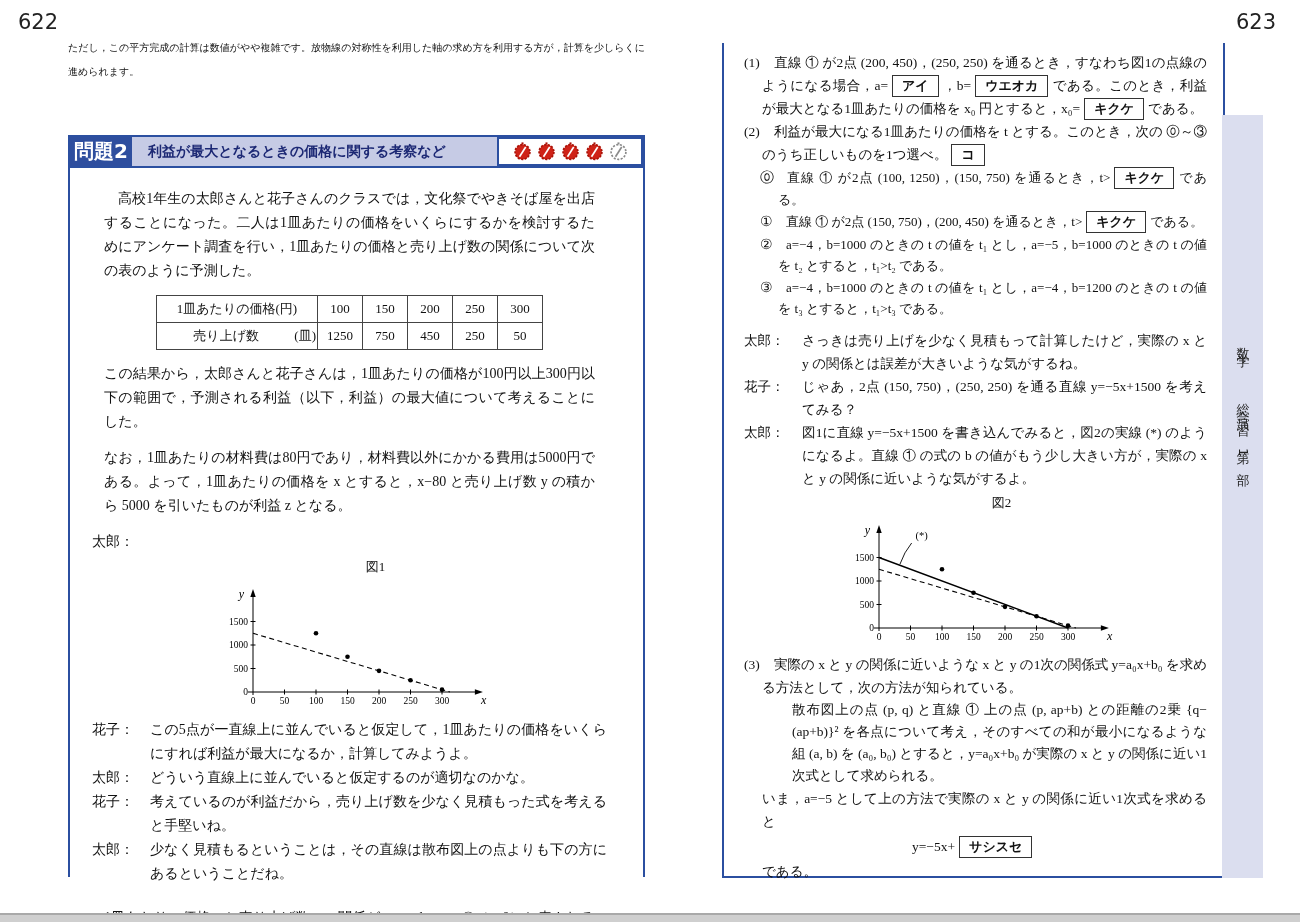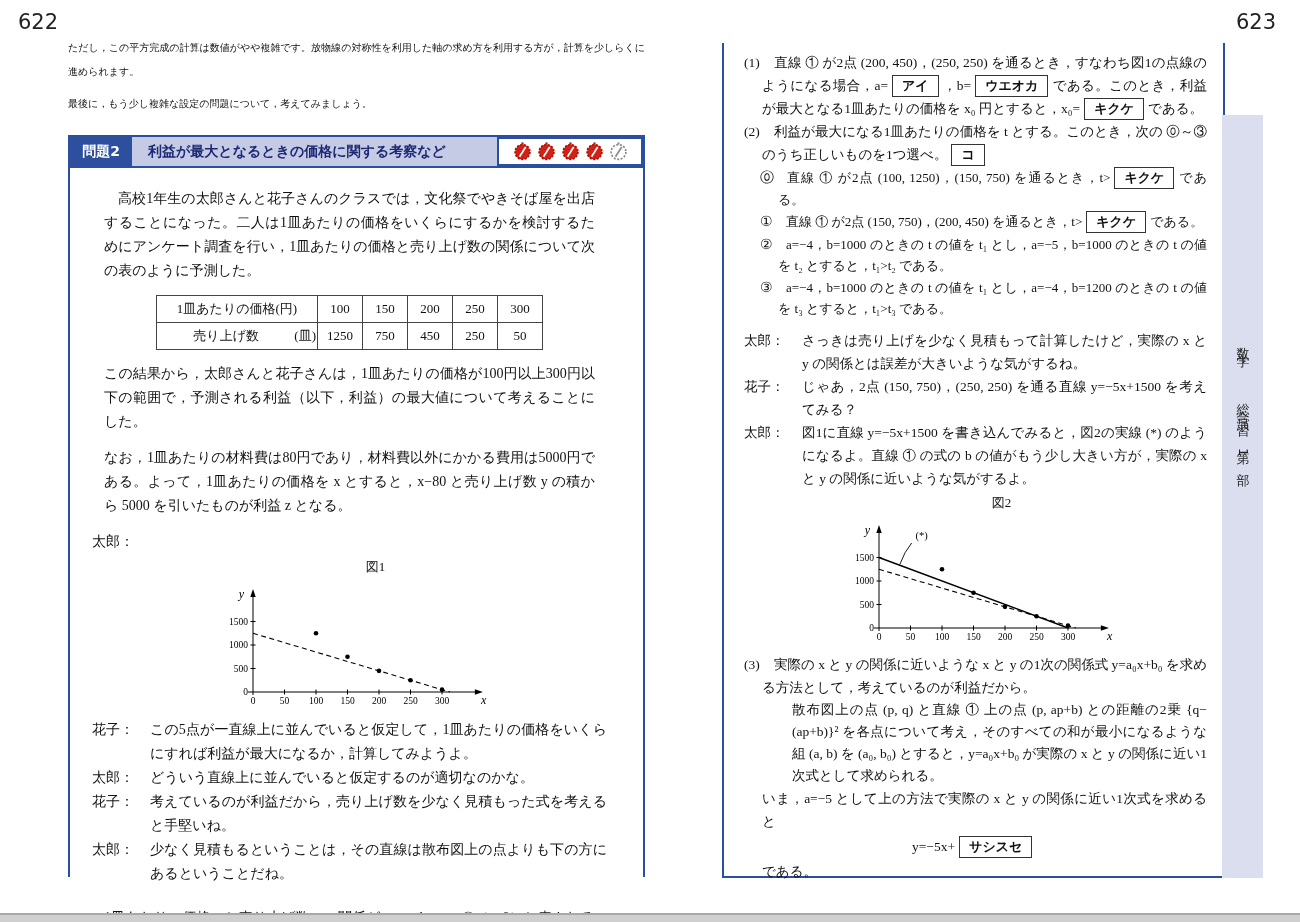--- a/index.html
+++ b/index.html
@@ -14,21 +14,21 @@
   .intro{position:absolute;left:68px;width:577px;font-size:10px;line-height:24px;
          text-align:justify;}
   .intro1{top:36px;}
   .intro2{top:92px;}
 
   .problem-box{position:absolute;left:68px;top:135px;width:577px;height:742px;
                border:2px solid #2b4fa0;border-bottom:none;box-sizing:border-box;background:#fff;}
   .pb-titlebar{display:flex;align-items:stretch;height:31px;background:#c6cbe5;
                border-bottom:2px solid #2b4fa0;box-sizing:border-box;
                font-family:"DejaVu Sans","Liberation Sans",sans-serif;}
-  .pb-label{flex:0 0 62px;background:#2e4e9e;color:#fff;font-weight:bold;font-size:14px;
+  .pb-label{flex:0 0 62px;background:#2e4e9e;color:#fff;font-weight:bold;font-size:20px;
             display:flex;align-items:center;justify-content:center;}
   .pb-title{flex:1;color:#1c2874;font-weight:bold;font-size:14px;display:flex;
             align-items:center;padding-left:16px;}
   .pb-icons{flex:0 0 146px;background:#fff;border:2px solid #2b4fa0;box-sizing:border-box;
             display:flex;align-items:center;justify-content:center;gap:3px;}
   .pb-content{padding:7px 36px 0 22px;font-size:14px;line-height:24px;}
   .para{margin:12px;text-align:justify;}
   .dialog{display:flex;}
   .spk{flex:0 0 58px;}
   .dtext{flex:1;text-align:justify;}
@@ -66,21 +66,20 @@
 </style>
 </head>
 <body>
 
 <div class="sheet">
 
   <div class="pageno left">622</div>
   <div class="pageno right">623</div>
 
   <div class="intro intro1">ただし，この平方完成の計算は数値がやや複雑です。放物線の対称性を利用した軸の求め方を利用する方が，計算を少しらくに進められます。</div>
-  <div class="intro intro2">最後に，もう少し複雑な設定の問題について，考えてみましょう。</div>
 
   <div class="problem-box">
     <div class="pb-titlebar">
       <span class="pb-label">問題2</span>
       <span class="pb-title">利益が最大となるときの価格に関する考察など</span>
       <span class="pb-icons" id="difficulty-icons">
           <svg width="21" height="21" viewBox="0 0 21 21">
             <line x1="10.5" y1="1.4" x2="10.5" y2="3.6" stroke="#a91207" stroke-width="2"></line>
             <circle cx="10.5" cy="11" r="7.4" fill="#cf2318" stroke="#a91207" stroke-width="1.7" stroke-dasharray="2.1,1.5"></circle>
             <line x1="13.7" y1="6" x2="7.5" y2="15.7" stroke="#fff" stroke-width="1.7"></line>
@@ -271,21 +270,21 @@
           <circle cx="142.5" cy="80.75" r="2.3" fill="#000"></circle>
           <circle cx="174" cy="94.85" r="2.3" fill="#000"></circle>
           <circle cx="205.5" cy="104.25" r="2.3" fill="#000"></circle>
           <circle cx="237" cy="113.65" r="2.3" fill="#000"></circle>
           <text x="39" y="22" font-size="12" font-style="italic" text-anchor="end" font-family="Liberation Serif,DejaVu Serif,serif">y</text>
           <text x="275.9" y="127.5" font-size="12" font-style="italic" font-family="Liberation Serif,DejaVu Serif,serif">x</text>
         </svg>
     </div>
 
     <div class="item">
-      <span class="qno">(3)</span><span>実際の x と y の関係に近いような x と y の1次の関係式 y=a₀x+b₀ を求める方法として，考えているのが利益だから。</span>
+      <span class="qno">(3)</span><span>実際の x と y の関係に近いような x と y の1次の関係式 y=a₀x+b₀ を求める方法として，次の方法が知られている。</span>
       <div class="method">散布図上の点 (p, q) と直線 ① 上の点 (p, ap+b) との距離の2乗 {q−(ap+b)}² を各点について考え，そのすべての和が最小になるような組 (a, b) を (a₀, b₀) とすると，y=a₀x+b₀ が実際の x と y の関係に近い1次式として求められる。</div>
       <div style="text-align:justify;">いま，a=−5 として上の方法で実際の x と y の関係に近い1次式を求めると</div>
       <div class="eqline">
         <span>y=−5x+</span><span class="ansbox">サシスセ</span>
       </div>
       <div>である。</div>
     </div>
   </div>
 
   <div class="side-band">

